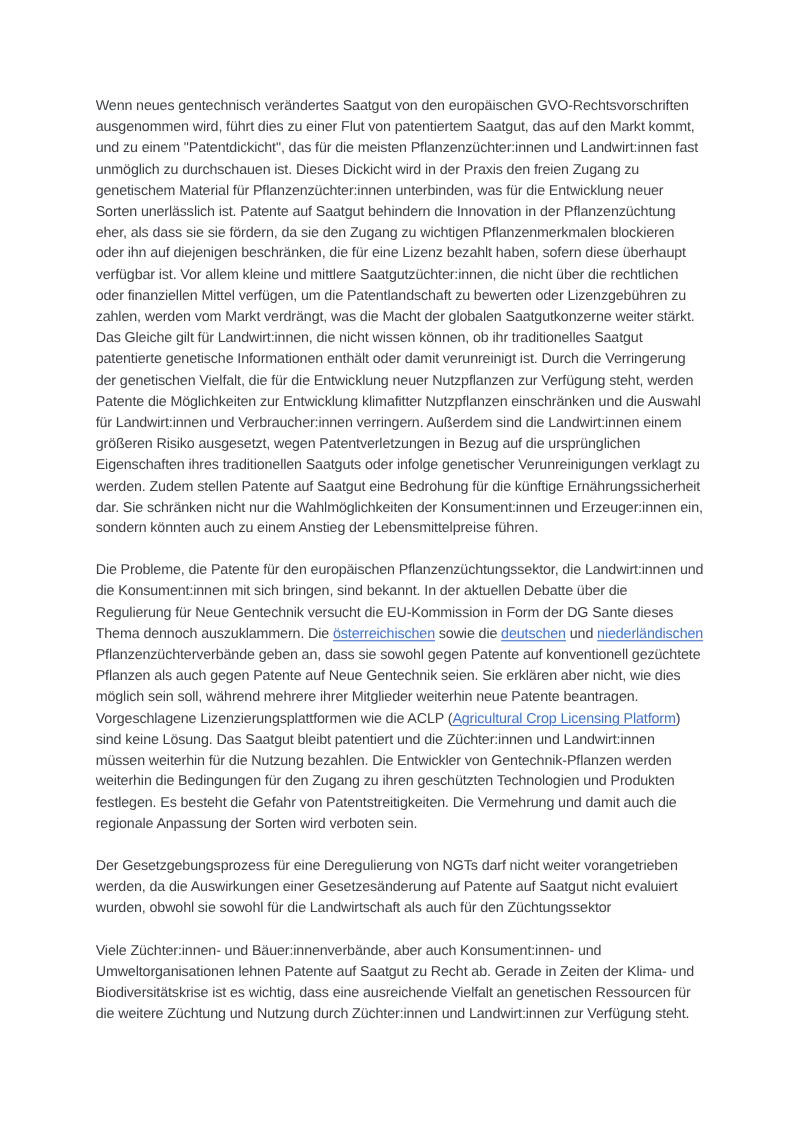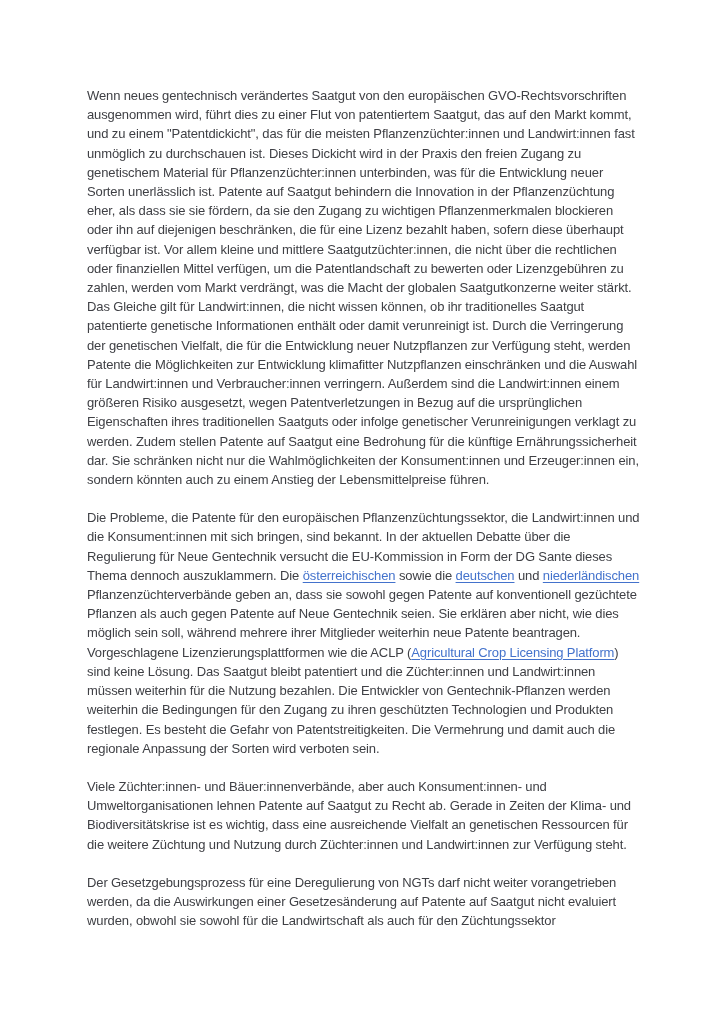--- a/index.html
+++ b/index.html
@@ -38,16 +38,16 @@
     cursor: pointer;
   }
 </style>
 </head>
 <body>
 
 <div class="page" style="background: rgb(255, 255, 255);">
   <div class="doc-body" style="color: rgb(63, 64, 69);">
       <p><span>Wenn neues gentechnisch verändertes Saatgut von den europäischen GVO-Rechtsvorschriften ausgenommen wird, führt dies zu einer Flut von patentiertem Saatgut, das auf den Markt kommt, und zu einem "Patentdickicht", das für die meisten Pflanzenzüchter:innen und Landwirt:innen fast unmöglich zu durchschauen ist. Dieses Dickicht wird in der Praxis den freien Zugang zu genetischem Material für Pflanzenzüchter:innen unterbinden, was für die Entwicklung neuer Sorten unerlässlich ist. Patente auf Saatgut behindern die Innovation in der Pflanzenzüchtung eher, als dass sie sie fördern, da sie den Zugang zu wichtigen Pflanzenmerkmalen blockieren oder ihn auf diejenigen beschränken, die für eine Lizenz bezahlt haben, sofern diese überhaupt verfügbar ist. Vor allem kleine und mittlere Saatgutzüchter:innen, die nicht über die rechtlichen oder finanziellen Mittel verfügen, um die Patentlandschaft zu bewerten oder Lizenzgebühren zu zahlen, werden vom Markt verdrängt, was die Macht der globalen Saatgutkonzerne weiter stärkt. Das Gleiche gilt für Landwirt:innen, die nicht wissen können, ob ihr traditionelles Saatgut patentierte genetische Informationen enthält oder damit verunreinigt ist. Durch die Verringerung der genetischen Vielfalt, die für die Entwicklung neuer Nutzpflanzen zur Verfügung steht, werden Patente die Möglichkeiten zur Entwicklung klimafitter Nutzpflanzen einschränken und die Auswahl für Landwirt:innen und Verbraucher:innen verringern. Außerdem sind die Landwirt:innen einem größeren Risiko ausgesetzt, wegen Patentverletzungen in Bezug auf die ursprünglichen Eigenschaften ihres traditionellen Saatguts oder infolge genetischer Verunreinigungen verklagt zu werden. Zudem stellen Patente auf Saatgut eine Bedrohung für die künftige Ernährungssicherheit dar. Sie schränken nicht nur die Wahlmöglichkeiten der Konsument:innen und Erzeuger:innen ein, sondern könnten auch zu einem Anstieg der Lebensmittelpreise führen.</span></p>
       <p><span>Die Probleme, die Patente für den europäischen Pflanzenzüchtungssektor, die Landwirt:innen und die Konsument:innen mit sich bringen, sind bekannt. In der aktuellen Debatte über die Regulierung für Neue Gentechnik versucht die EU-Kommission in Form der DG Sante dieses Thema dennoch auszuklammern. Die </span><a class="doc-link" href="#" style="color: rgb(67, 114, 204);">österreichischen</a><span> sowie die </span><a class="doc-link" href="#" style="color: rgb(67, 114, 204);">deutschen</a><span> und </span><a class="doc-link" href="#" style="color: rgb(67, 114, 204);">niederländischen</a><span> Pflanzenzüchterverbände geben an, dass sie sowohl gegen Patente auf konventionell gezüchtete Pflanzen als auch gegen Patente auf Neue Gentechnik seien. Sie erklären aber nicht, wie dies möglich sein soll, während mehrere ihrer Mitglieder weiterhin neue Patente beantragen. Vorgeschlagene Lizenzierungsplattformen wie die ACLP (</span><a class="doc-link" href="#" style="color: rgb(67, 114, 204);">Agricultural Crop Licensing Platform</a><span>) sind keine Lösung. Das Saatgut bleibt patentiert und die Züchter:innen und Landwirt:innen müssen weiterhin für die Nutzung bezahlen. Die Entwickler von Gentechnik-Pflanzen werden weiterhin die Bedingungen für den Zugang zu ihren geschützten Technologien und Produkten festlegen. Es besteht die Gefahr von Patentstreitigkeiten. Die Vermehrung und damit auch die regionale Anpassung der Sorten wird verboten sein.</span></p>
+      <p><span>Der Gesetzgebungsprozess für eine Deregulierung von NGTs darf nicht weiter vorangetrieben werden, da die Auswirkungen einer Gesetzesänderung auf Patente auf Saatgut nicht evaluiert wurden, obwohl sie sowohl für die Landwirtschaft als auch für den Züchtungssektor</span></p>
       <p><span>Viele Züchter:innen- und Bäuer:innenverbände, aber auch Konsument:innen- und Umweltorganisationen lehnen Patente auf Saatgut zu Recht ab. Gerade in Zeiten der Klima- und Biodiversitätskrise ist es wichtig, dass eine ausreichende Vielfalt an genetischen Ressourcen für die weitere Züchtung und Nutzung durch Züchter:innen und Landwirt:innen zur Verfügung steht.</span></p>
-      <p><span>Der Gesetzgebungsprozess für eine Deregulierung von NGTs darf nicht weiter vorangetrieben werden, da die Auswirkungen einer Gesetzesänderung auf Patente auf Saatgut nicht evaluiert wurden, obwohl sie sowohl für die Landwirtschaft als auch für den Züchtungssektor</span></p>
     </div>
 </div>
 
 </body></html>

